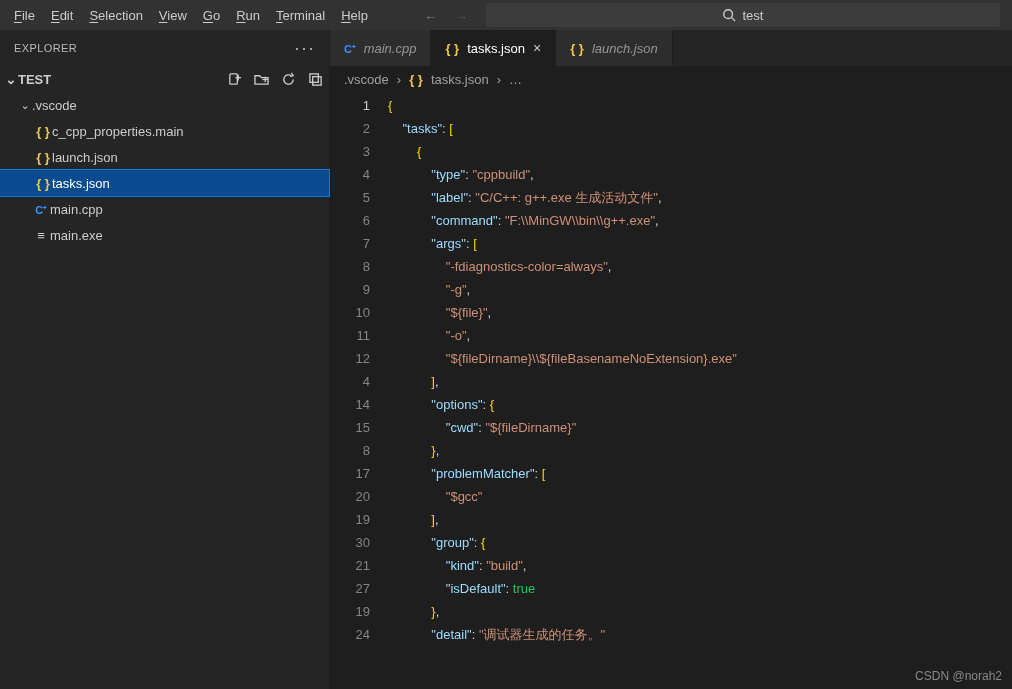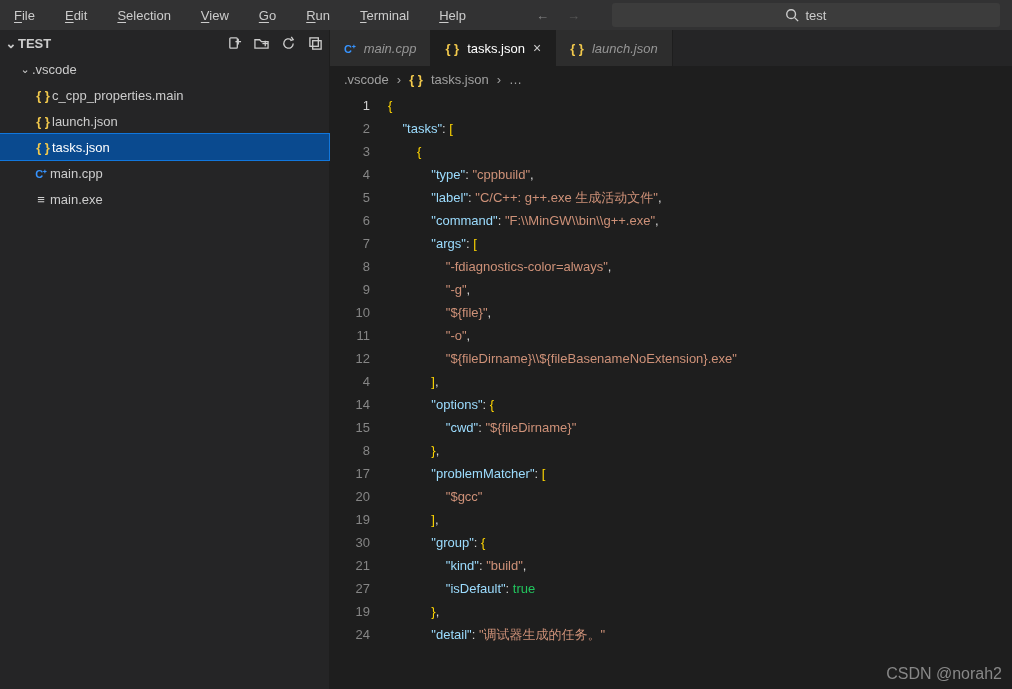--- a/index.html
+++ b/index.html
@@ -1,18 +1,18 @@
 <!DOCTYPE html>
 <html><head>
 <meta charset="utf-8">
 <style>
 *{margin:0;padding:0;box-sizing:border-box;font-family:"Segoe UI",sans-serif;font-size:13px}
 html,body{width:1012px;height:689px;background:#1e1e1e;color:#ccc;overflow:hidden}
 
-.menubar{height:30px;background:#323233;display:flex;align-items:center;padding:0 6px;gap:14px}
+.menubar{height:30px;background:#323233;display:flex;align-items:center;padding:0 6px;gap:0}
 .menu-item{padding:3px 8px;color:#ccc;cursor:pointer}
 .menu-item .mn{text-decoration:underline;text-underline-offset:2px}
 .nav-arrows{margin-left:42px;display:flex;gap:6px;color:#858585;font-size:16px}
 .nav-arrow{padding:4px 6px;cursor:pointer}
 .searchbox{flex:1;margin-left:12px;margin-right:6px;background:#3c3c3c;height:24px;border-radius:3px;display:flex;align-items:center;justify-content:center;color:#ccc;gap:6px}
 .searchbox svg{width:14px;height:14px;stroke:#ccc;fill:none;stroke-width:1.6}
 
 .body{display:flex;height:calc(100% - 30px)}
 .sidebar{width:330px;background:#252526;display:flex;flex-direction:column;border-right:1px solid #1e1e1e}
 .side-head{height:36px;display:flex;align-items:center;justify-content:space-between;padding:0 14px}
@@ -45,21 +45,21 @@
 .gutter{width:58px;text-align:right;color:#858585;padding-right:18px;padding-top:2px}
 .gutter .ln{height:23px}
 .gutter .ln.cur{color:#d0d0d0}
 .src{flex:1;white-space:pre;padding-top:2px;color:#d4d4d4;overflow:hidden}
 .src .line{height:23px}
 .k{color:#9cdcfe}
 .s{color:#ce9178}
 .p{color:#d4d4d4}
 .br{color:#ffd602}
 .c{color:#22c55e}
-.watermark{position:absolute;right:10px;bottom:6px;font-size:16px;color:#888}
+.watermark{position:absolute;right:10px;bottom:6px;font-size:12px;color:#888}
 </style>
 </head>
 <body>
 
 <div class="menubar">
   <div class="menu-item"><span class="mn">F</span>ile</div>
   <div class="menu-item"><span class="mn">E</span>dit</div>
   <div class="menu-item"><span class="mn">S</span>election</div>
   <div class="menu-item"><span class="mn">V</span>iew</div>
   <div class="menu-item"><span class="mn">G</span>o</div>
@@ -77,20 +77,24 @@
         <circle cx="7" cy="7" r="5"></circle>
         <line x1="11" y1="11" x2="15" y2="15"></line>
       </svg>
     <span>test</span>
   </div>
 </div>
 
 <div class="body">
 
   <div class="sidebar">
+    <div class="side-head">
+      <span class="side-title">EXPLORER</span>
+      <span class="ellipsis">···</span>
+    </div>
 
     <div class="sect-head">
       <span class="chev">⌄</span>
       <span>TEST</span>
       <div class="sect-actions">
         <svg viewBox="0 0 16 16">
             <rect x="3" y="2" width="8" height="11" rx="1"></rect>
             <line x1="12" y1="3" x2="12" y2="9"></line>
             <line x1="9" y1="6" x2="15" y2="6"></line>
           </svg>

